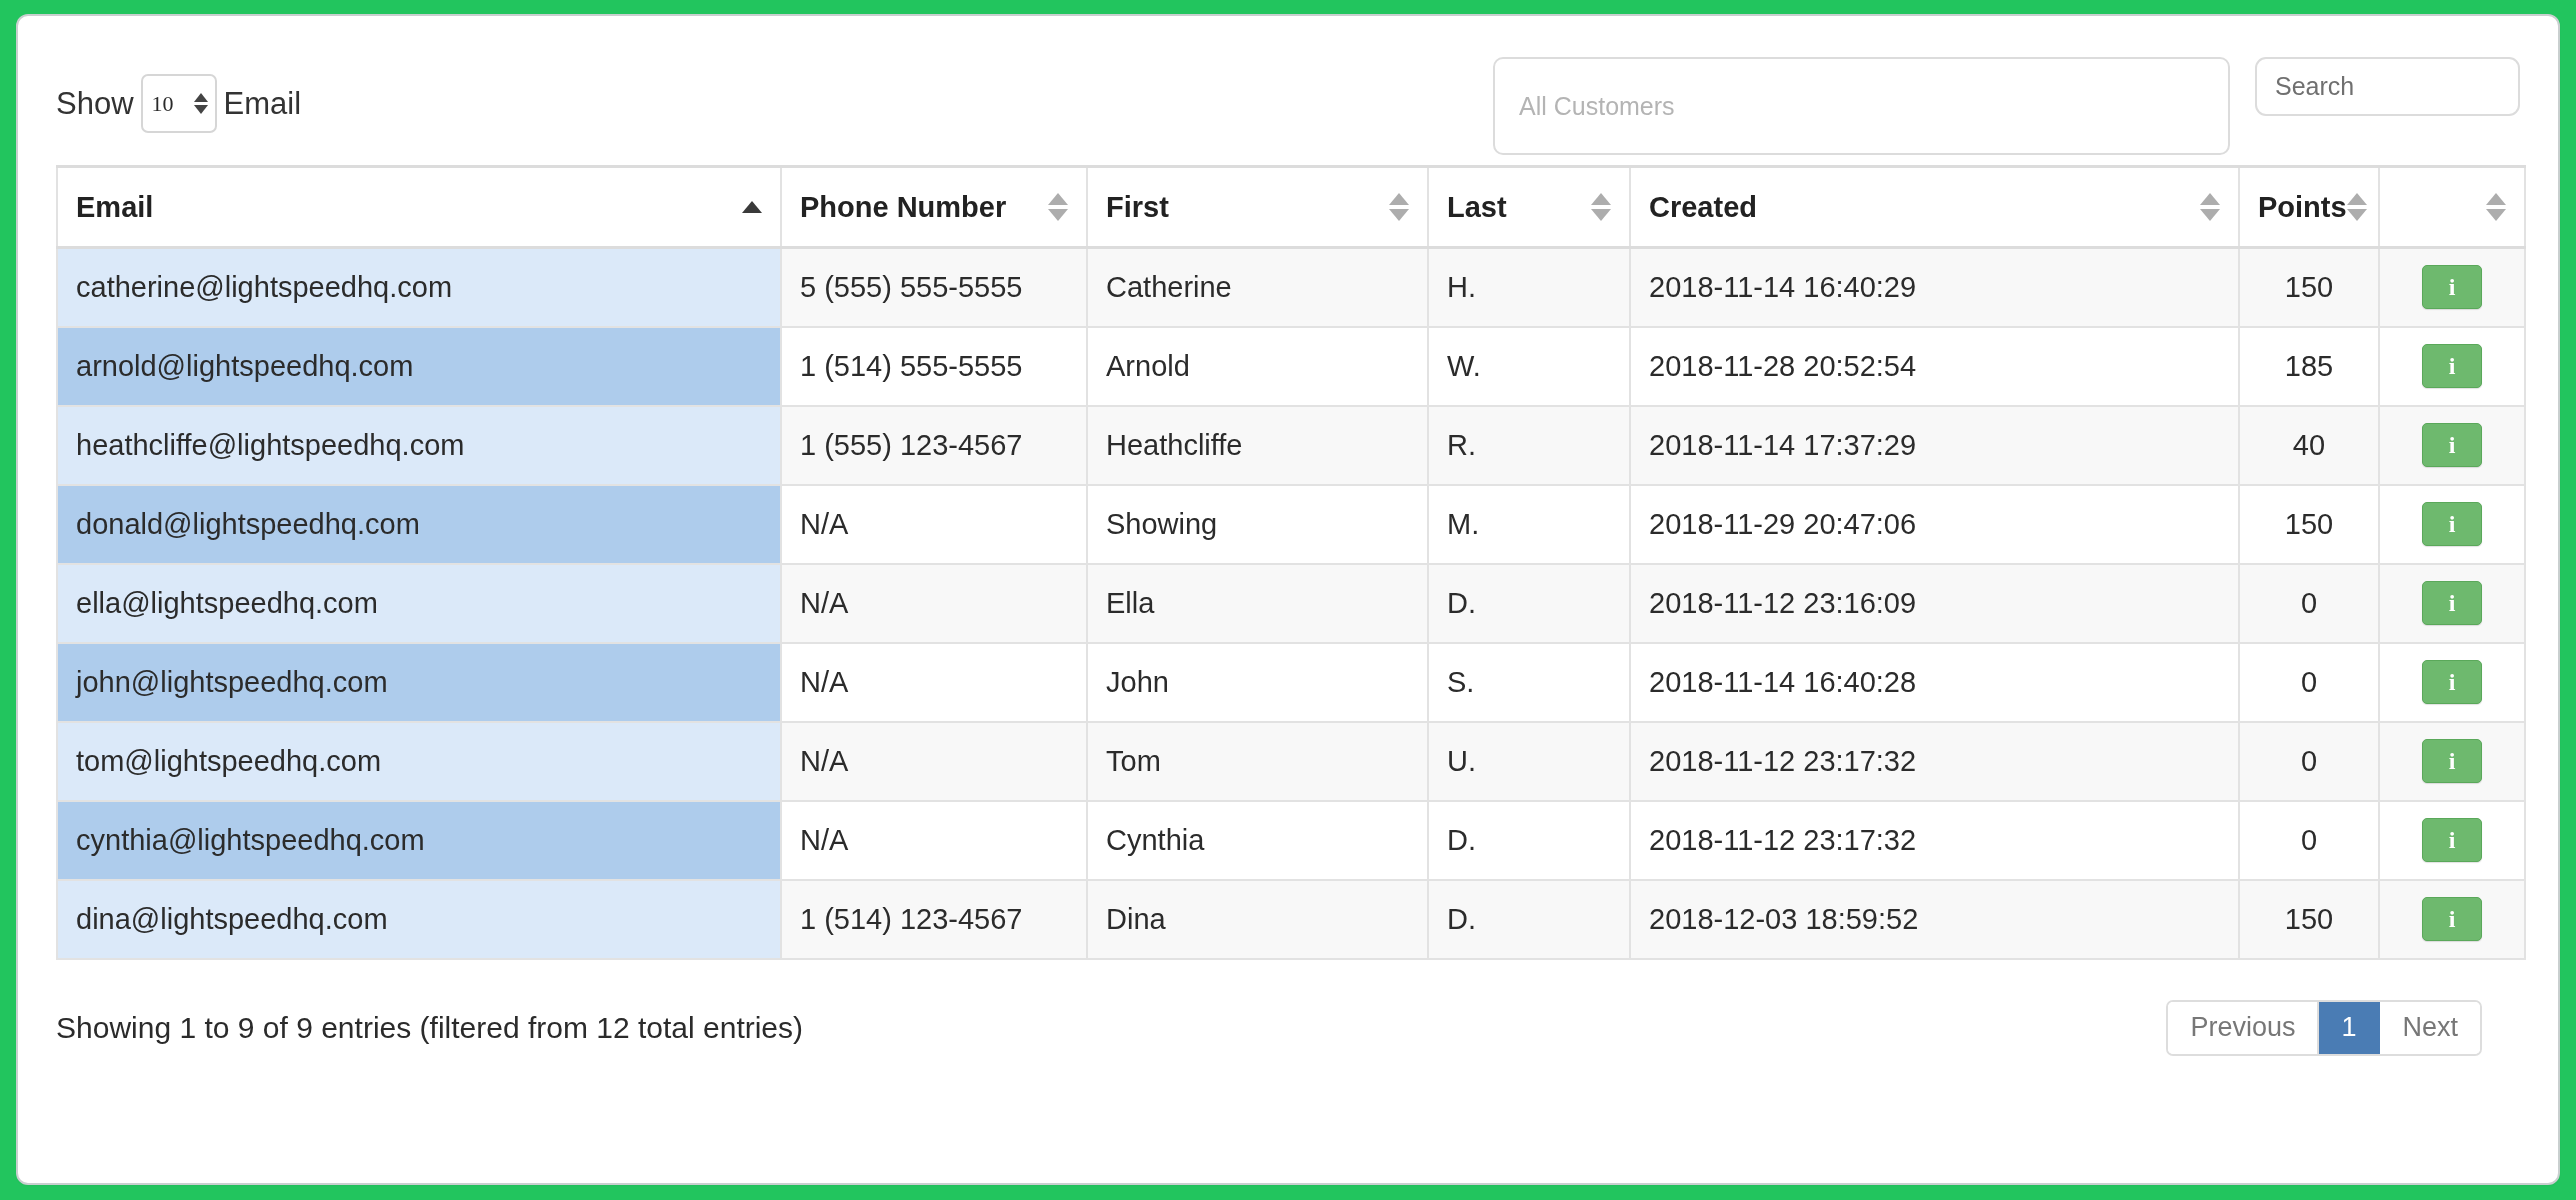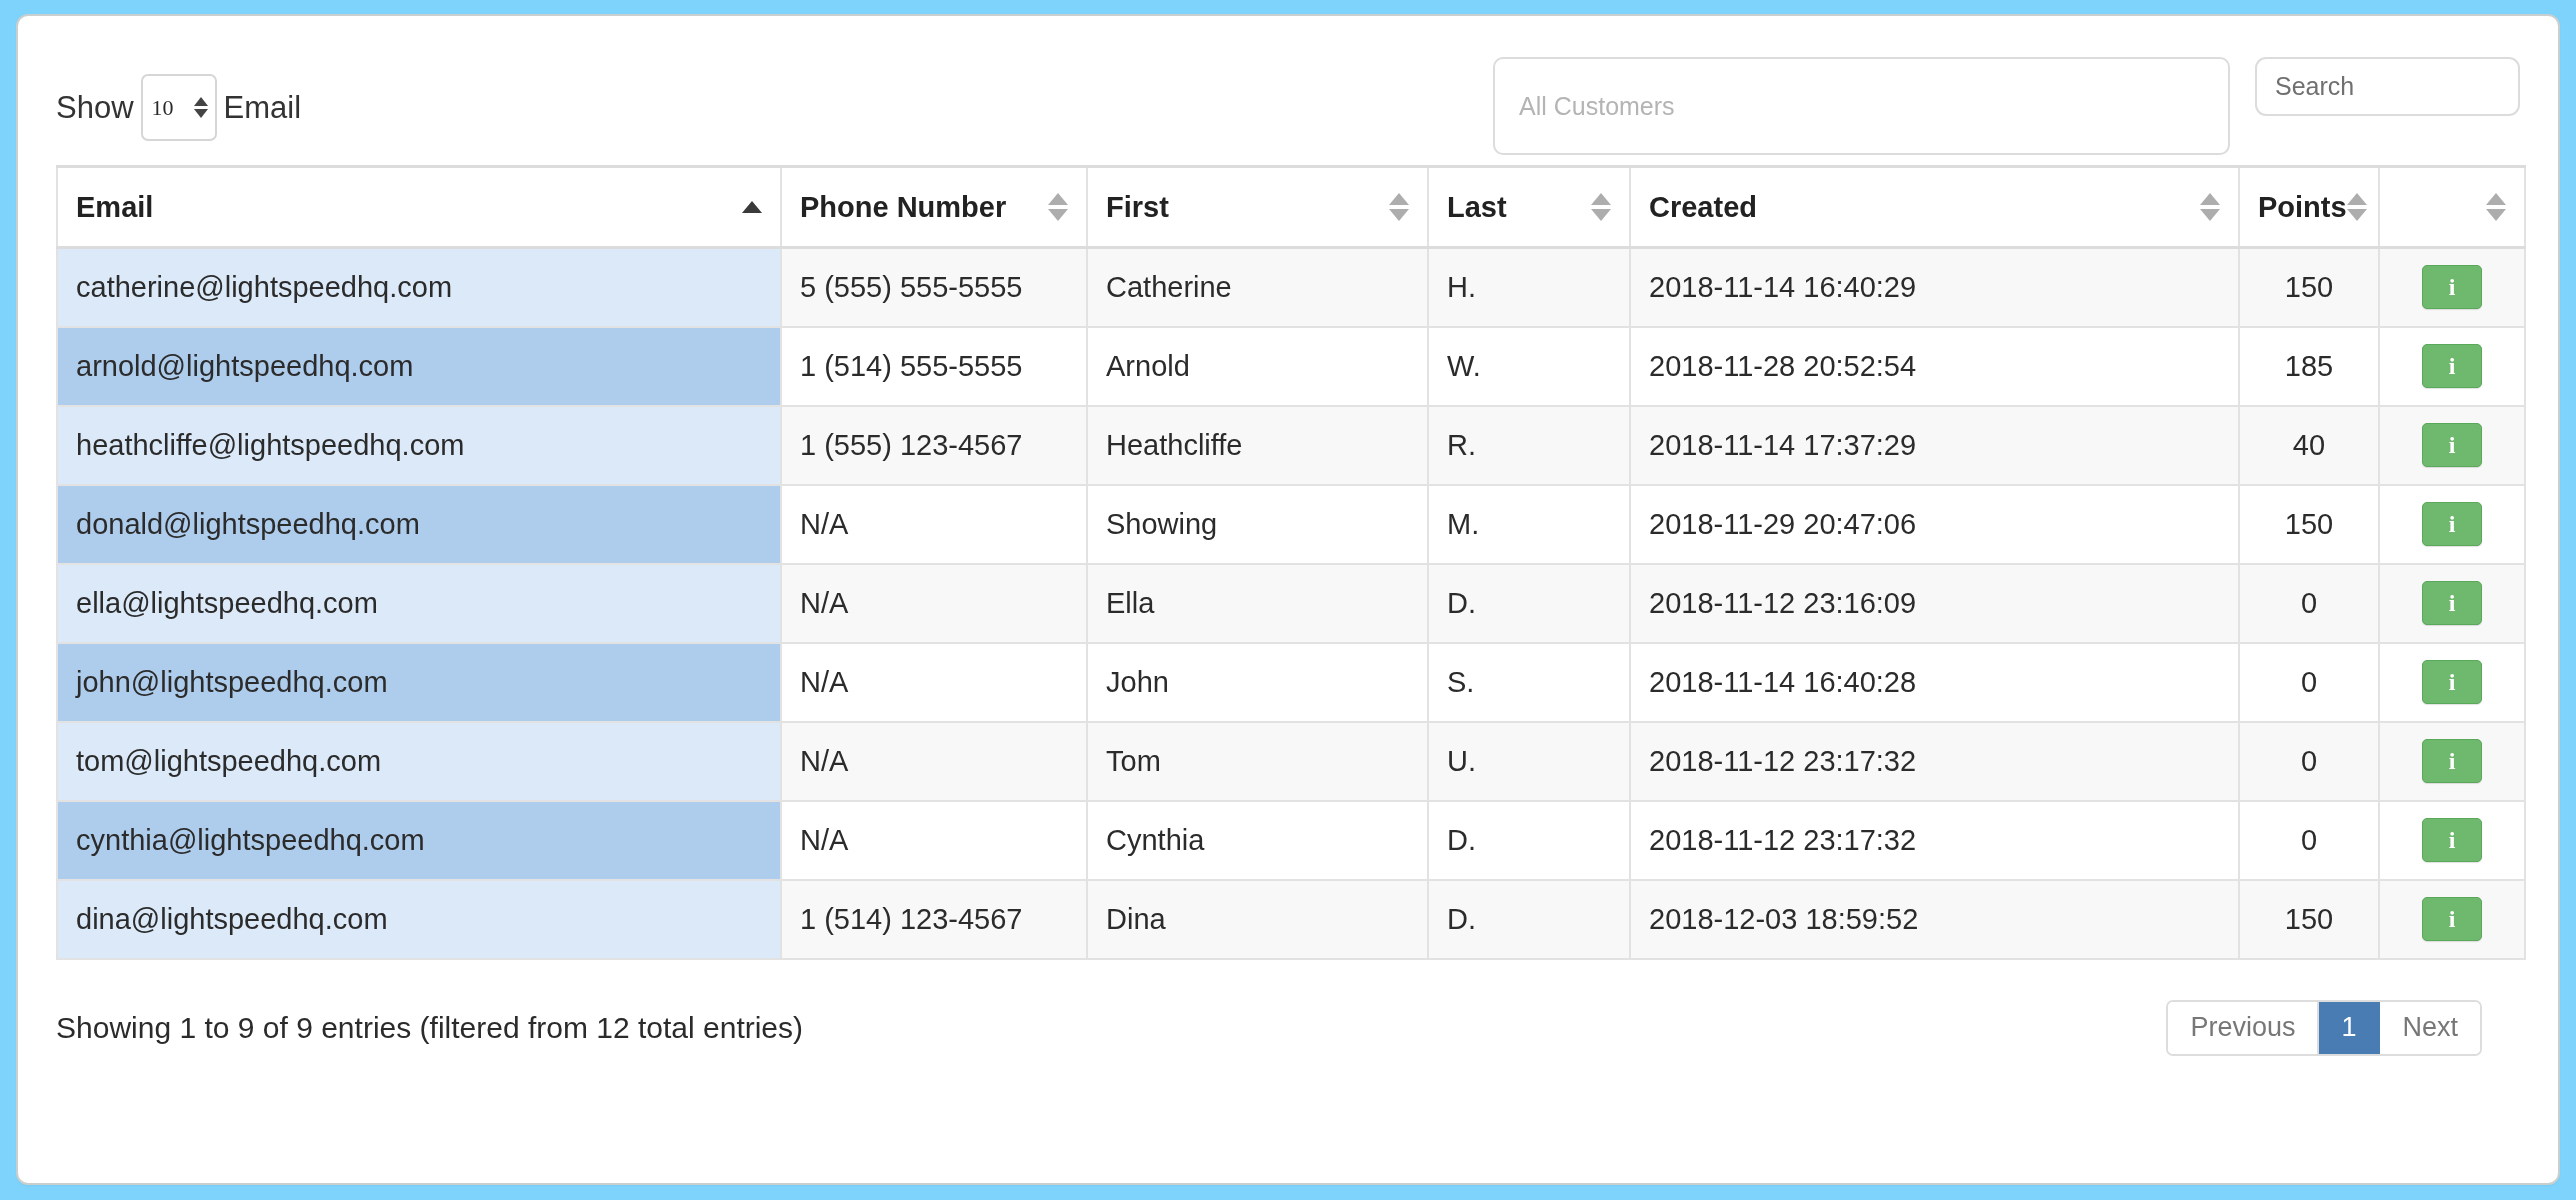--- a/index.html
+++ b/index.html
@@ -11,21 +11,21 @@
     font-family: "Liberation Sans", sans-serif;
     -webkit-font-smoothing: antialiased;
   }
 
   #root {
     width: 2576px;
     height: 1200px;
     position: relative;
     box-sizing: border-box;
     padding: 14px 12px 16px 16px;
-    background: #7dd3fc;
+    background: #22c55e;
   }
 
   .card {
     box-sizing: border-box;
     width: 2544px;
     height: 1171px;
     border: 2px solid #c9cfcf;
     border-radius: 12px;
     background: #ffffff;
     padding: 0;
@@ -54,21 +54,21 @@
     padding-top: 22px;
     white-space: nowrap;
   }
   .show-rows .lbl { font-size: 31px; color: #333; }
   .rows-input-wrap {
     display: inline-flex;
     align-items: center;
     justify-content: space-between;
     box-sizing: border-box;
     width: 76px;
-    height: 67px;
+    height: 59px;
     margin: 0 7px;
     border: 2px solid #d6d6d6;
     border-radius: 7px;
     background: #fff;
     padding: 0 7px 0 9px;
   }
   .rows-input-wrap .val {
     font-size: 22px;
     color: #2a2a2a;
     font-family: "Liberation Serif", serif;

